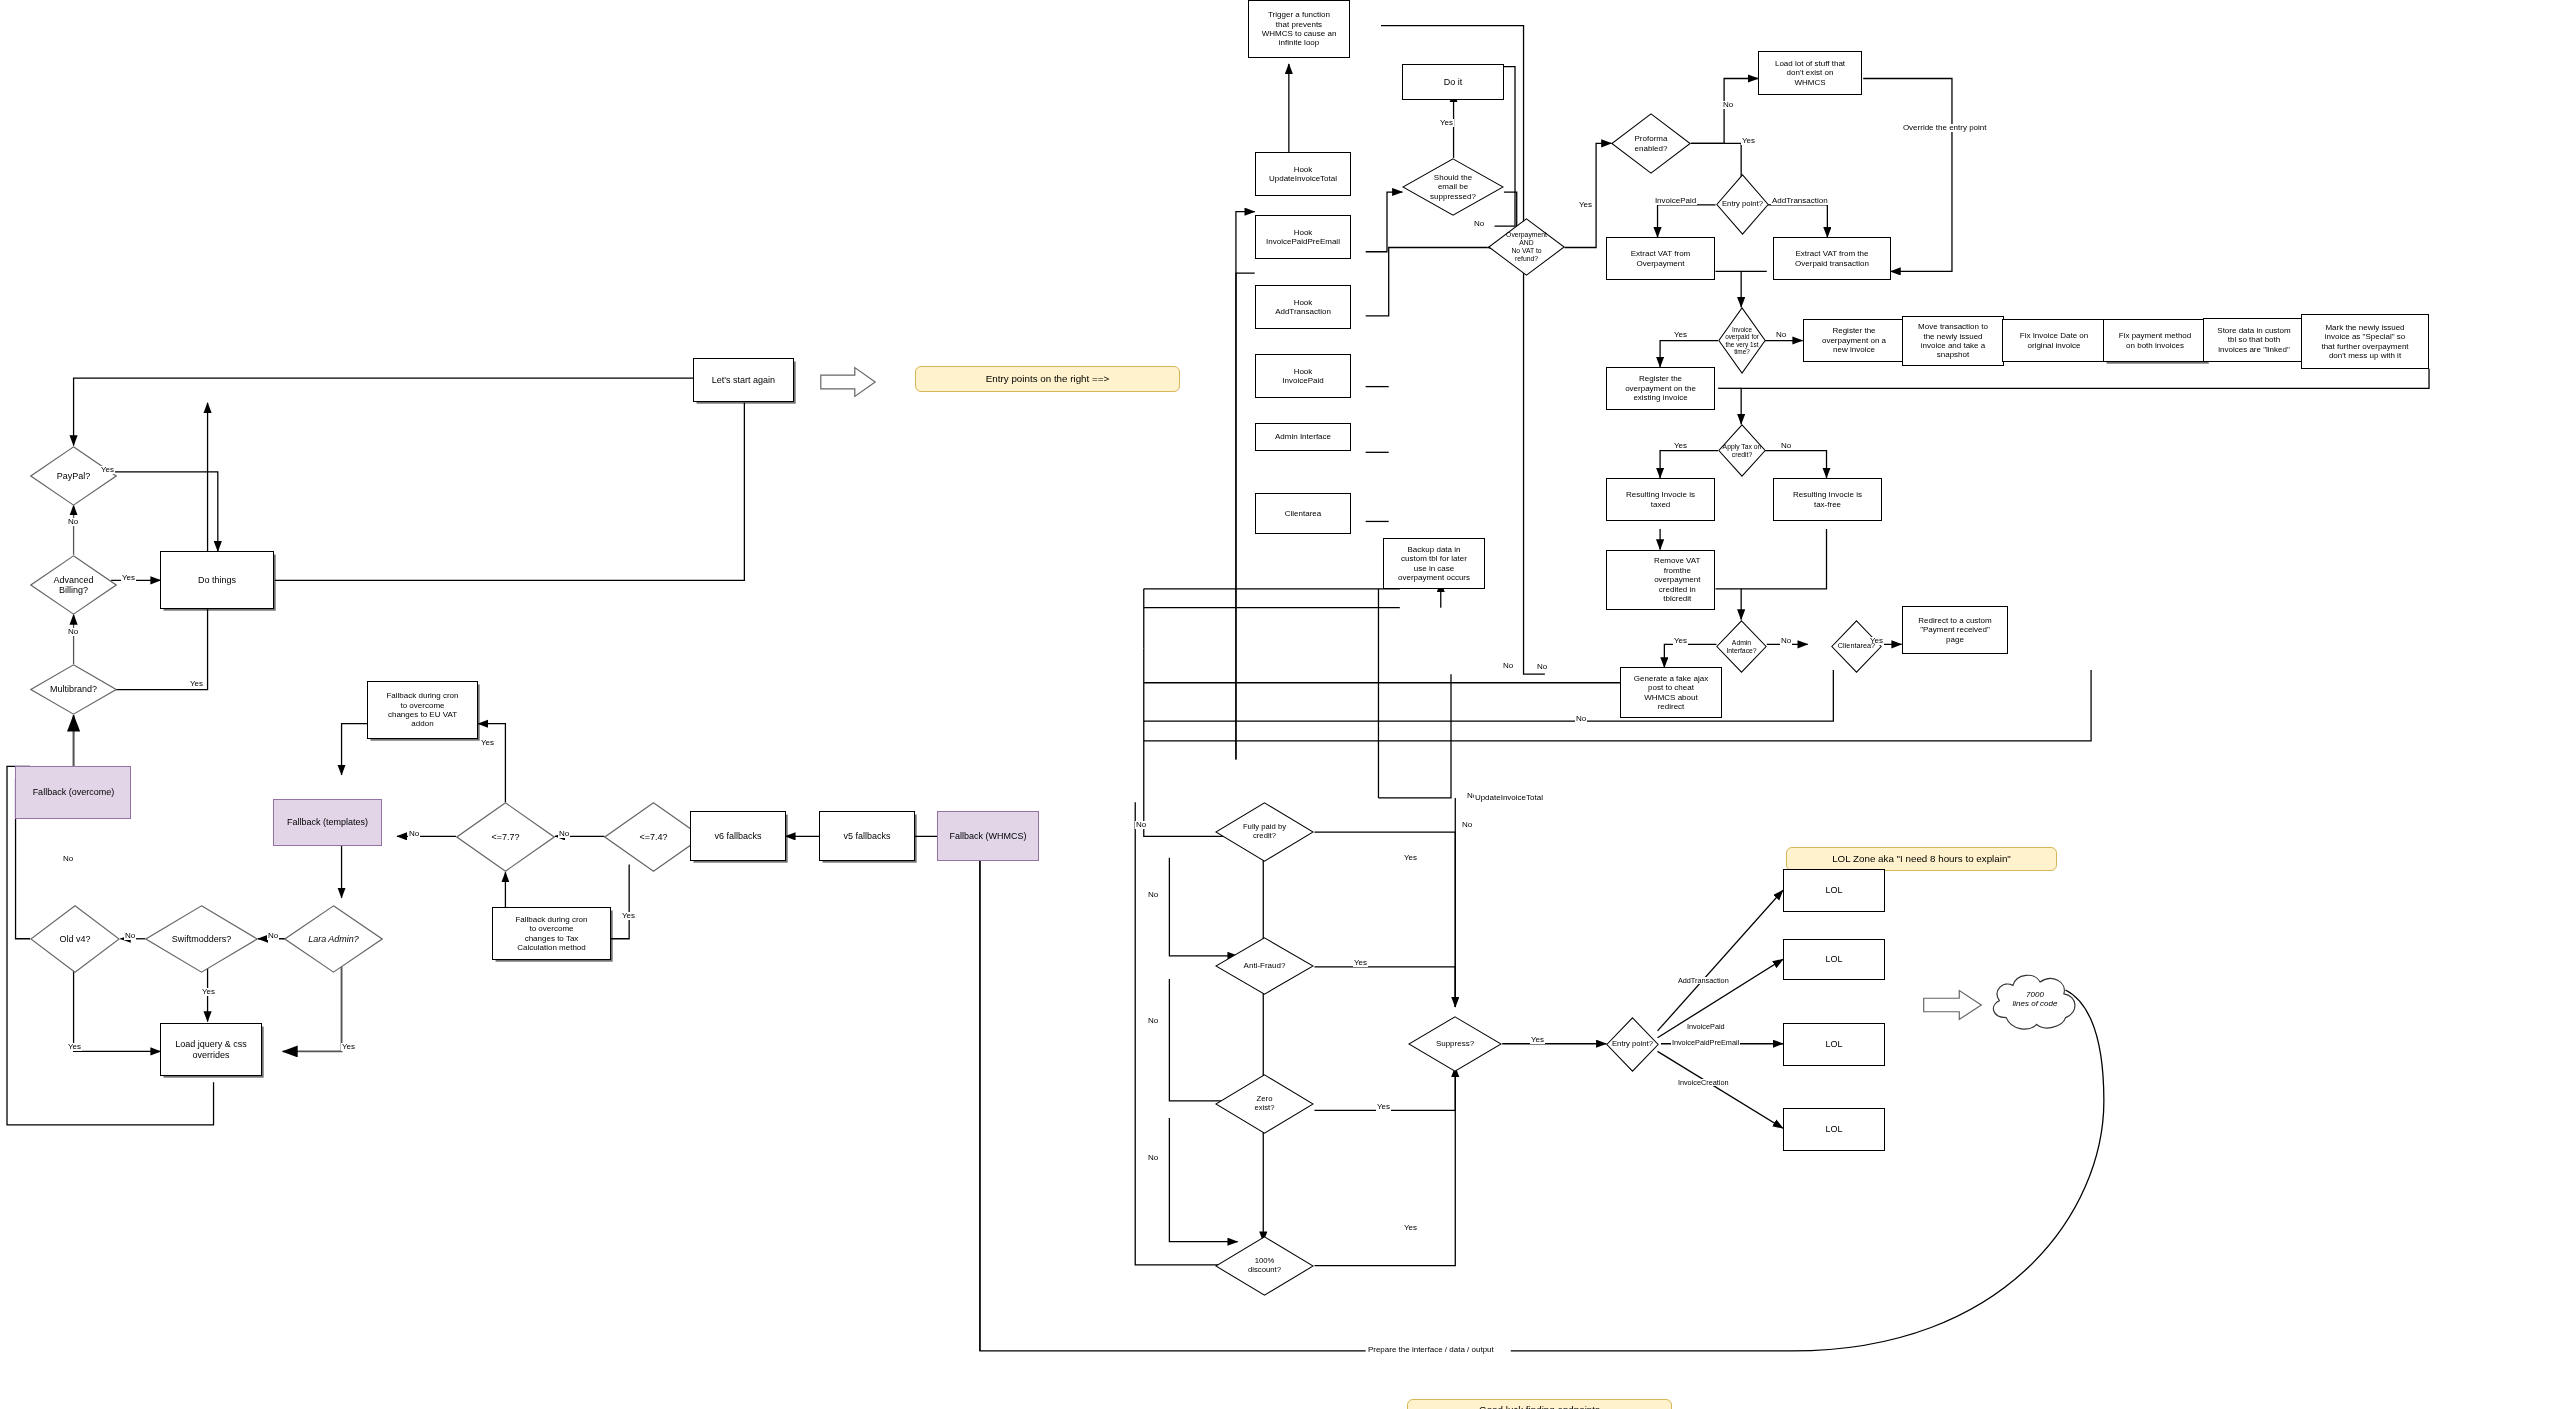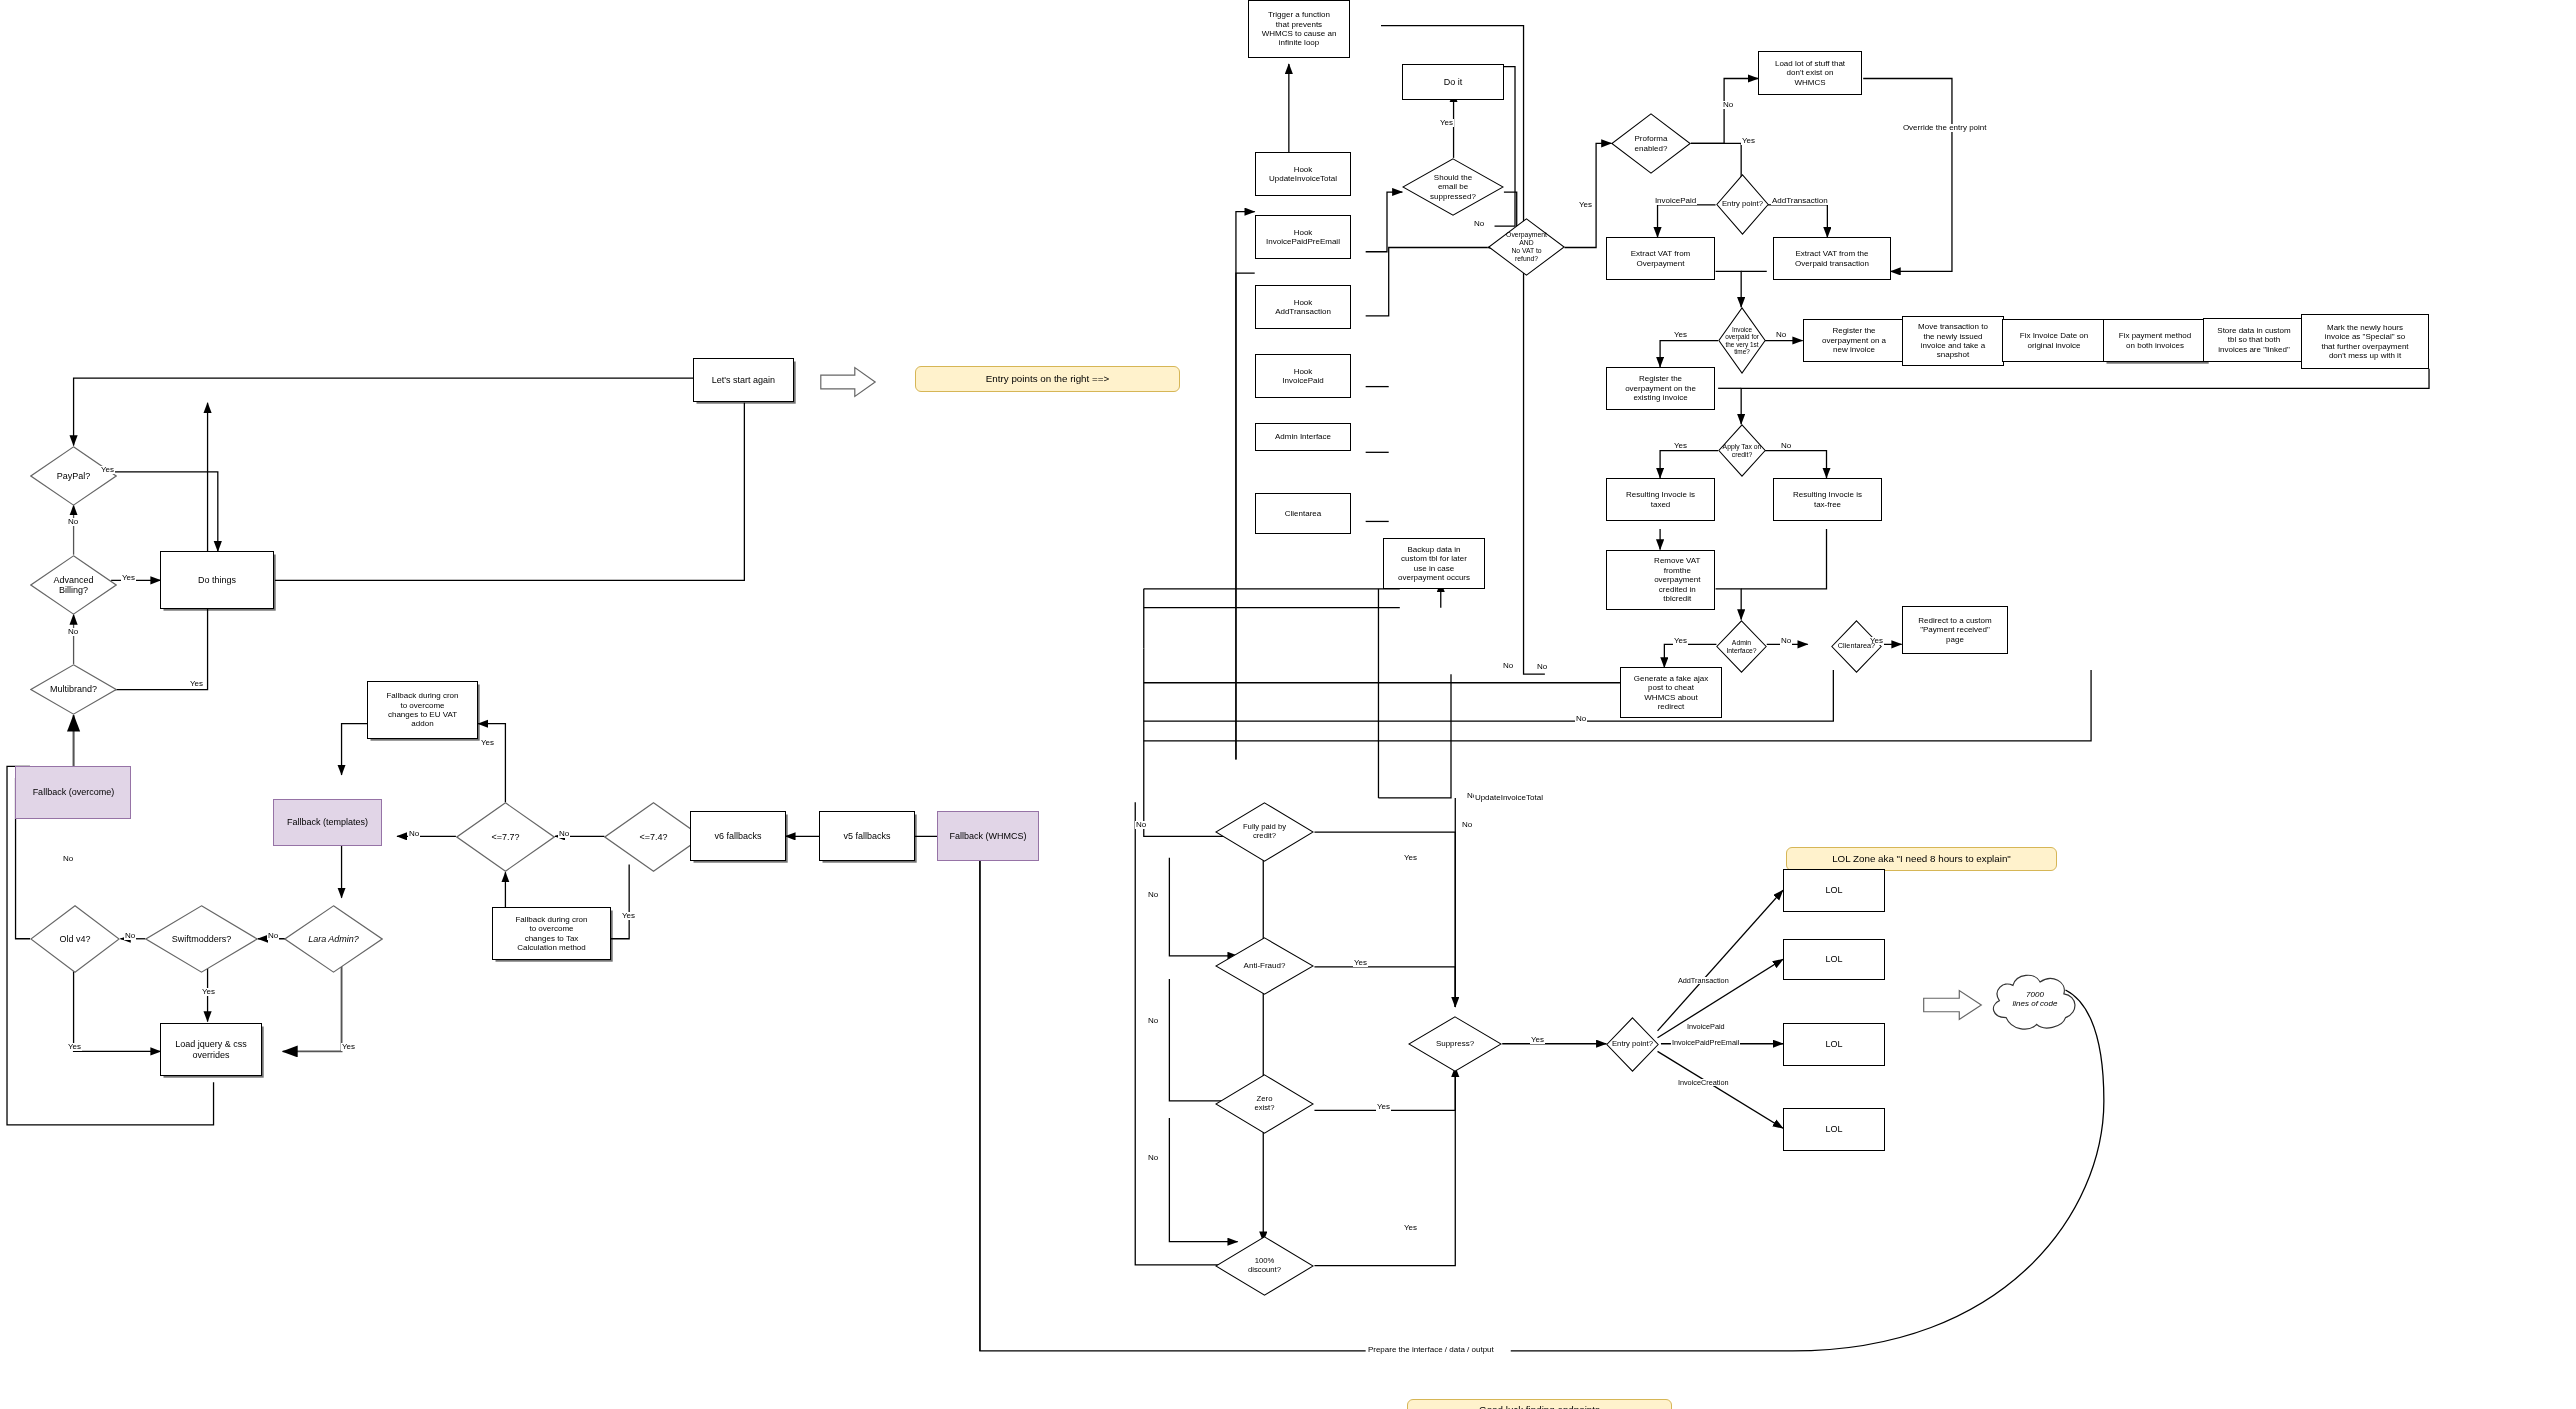--- a/index.html
+++ b/index.html
@@ -411,21 +411,21 @@
 the newly issued
 invoice and take a
 snapshot</div>
   <div class="node box f9" style="left:2002px;top:319px;width:104px;height:43px;white-space:pre-line;">Fix Invoice Date on
 original invoice</div>
   <div class="node box shadow f9" style="left:2103px;top:319px;width:104px;height:43px;white-space:pre-line;">Fix payment method
 on both invoices</div>
   <div class="node box f9" style="left:2203px;top:318px;width:102px;height:44px;white-space:pre-line;">Store data in custom
 tbl so that both
 invoices are "linked"</div>
-  <div class="node box f9" style="left:2301px;top:314px;width:128px;height:55px;white-space:pre-line;">Mark the newly hours
+  <div class="node box f9" style="left:2301px;top:314px;width:128px;height:55px;white-space:pre-line;">Mark the newly issued
 invoice as "Special" so
 that further overpayment
 don't mess up with it</div>
 
   <div class="dia f9" style="left:1718px;top:424px;width:48px;height:53px;">
     <div class="dshape"><svg width="48" height="53" viewBox="0 0 56 62" preserveAspectRatio="none">
           <path d="M28,1 L55,31 L28,61 L1,31 Z" fill="#fff" stroke="#000" stroke-width="1.2"></path>
         </svg></div>
     <div class="dlabel" style="white-space:pre-line;font-size:6.8px;">Apply Tax on
 credit?</div>

